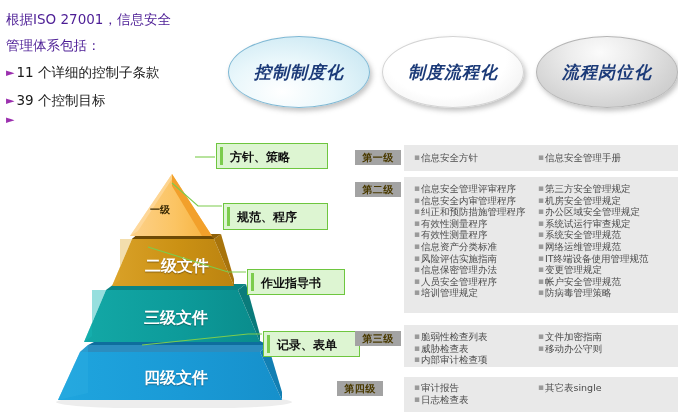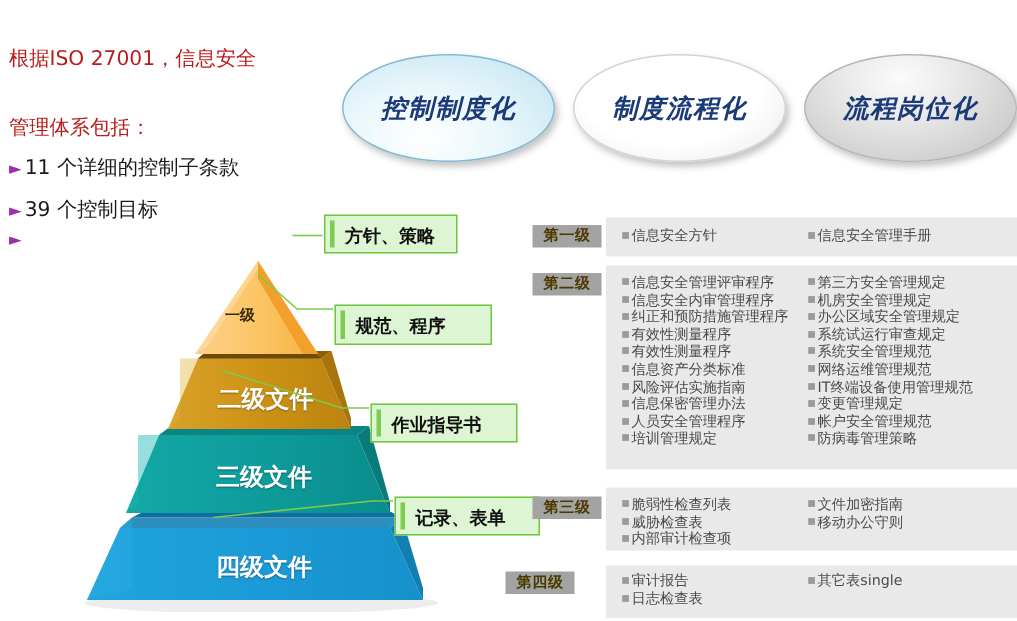--- a/index.html
+++ b/index.html
@@ -5,21 +5,21 @@
   html,body{margin:0;padding:0;}
   body{
     width:678px;height:414px;overflow:hidden;background:#ffffff;
     font-family:"DejaVu Sans","Liberation Sans",sans-serif;
     position:relative;
   }
   #stage{position:absolute;left:0;top:0;width:678px;height:414px;}
 
   
   .intro{position:absolute;left:6px;top:6px;width:220px;}
-  .intro .line{font-size:13.5px;color:#b91c1c;line-height:26px;white-space:nowrap;margin-top:20px;}
+  .intro .line{font-size:13.5px;color:#4c1d95;line-height:26px;white-space:nowrap;}
   .intro .bline{font-size:13.5px;color:#1a1a1a;line-height:28px;white-space:nowrap;display:flex;align-items:center;}
   .tri{color:#9b2fae;font-size:11px;margin-right:2px;line-height:1;}
 
   
   .oval{
     position:absolute;width:140px;height:70px;border-radius:50%/50%;
     display:flex;align-items:center;justify-content:center;
     font-size:17px;letter-spacing:1px;color:#1b3a78;font-weight:bold;
     box-shadow:2px 3px 5px rgba(120,120,120,.45);
     font-style:italic;
@@ -159,21 +159,21 @@
     <div class="plabel" style="left:98px;top:222px;">四级文件</div>
   </div>
 
   <svg style="position:absolute;left:0;top:0;width:678px;height:414px;pointer-events:none;">
     <polyline points="195,157 215,157" fill="none" stroke="#7ccc4d" stroke-width="1.1"></polyline>
     <polyline points="172,183 198,206 222,206" fill="none" stroke="#7ccc4d" stroke-width="1.1"></polyline>
     <polyline points="148,247 228,272 246,272" fill="none" stroke="#7ccc4d" stroke-width="1.1"></polyline>
     <polyline points="142,345 248,334 262,334" fill="none" stroke="#7ccc4d" stroke-width="1.1"></polyline>
   </svg>
 
-  <div class="callout" style="left:216px;top:143px;width:89px;height:26px;">
+  <div class="callout" style="left:216px;top:143px;width:112px;height:26px;">
     <div class="bar"></div>
     <div class="ctxt">方针、策略</div>
   </div>
   <div class="callout" style="left:223px;top:203px;width:105px;height:27px;padding-left:44px;">
     <div class="bar"></div>
     <div class="ctxt">规范、程序</div>
   </div>
   <div class="callout" style="left:247px;top:269px;width:98px;height:26px;">
     <div class="bar"></div>
     <div class="ctxt">作业指导书</div>

